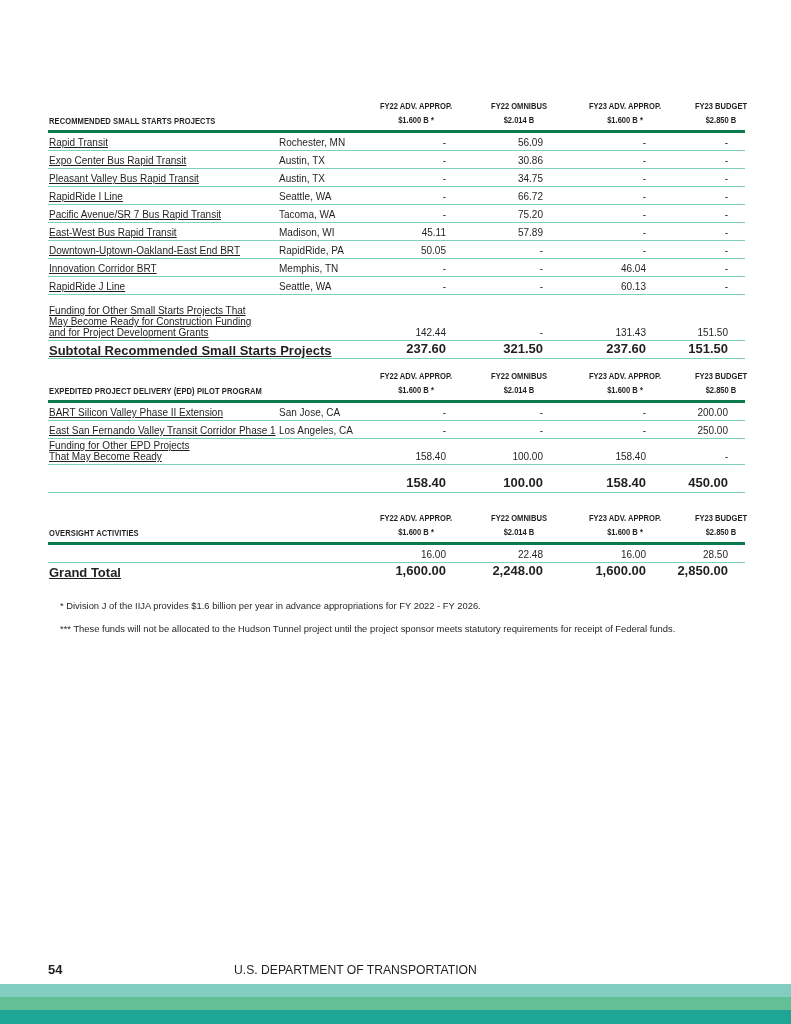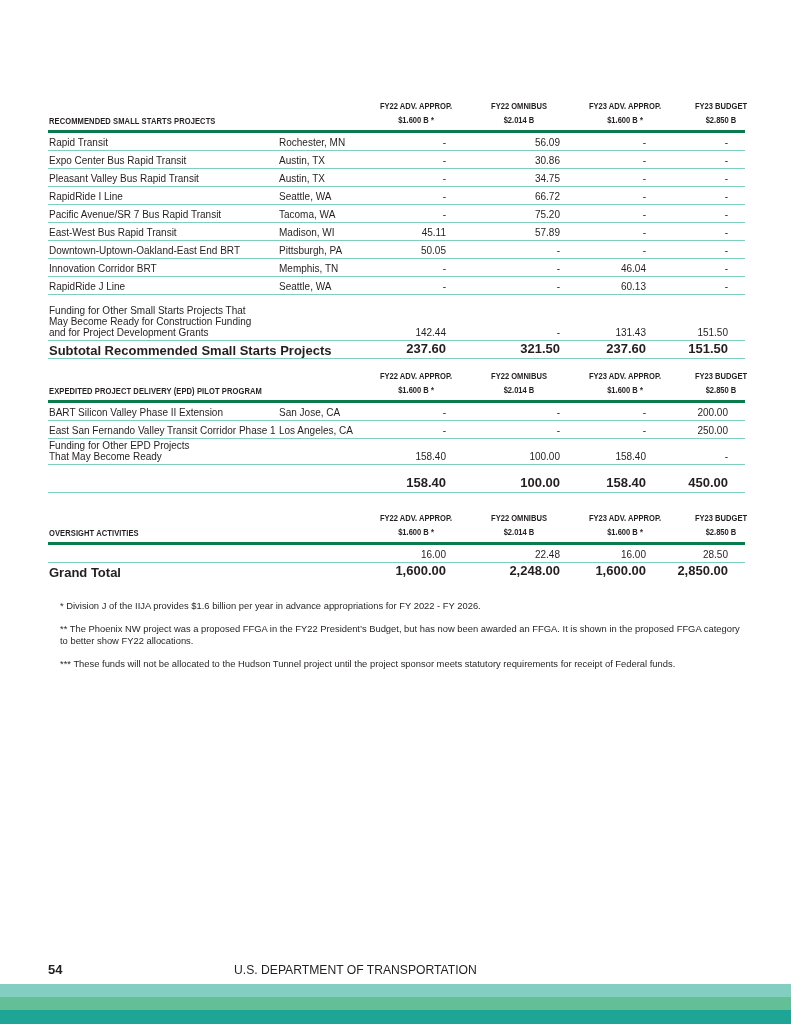--- a/index.html
+++ b/index.html
@@ -8,24 +8,24 @@
   .table-block { position:absolute; left:48px; width:697px; }
   .hdr { position:relative; height:34px; }
   .hdr .sec-title { position:absolute; left:1px; bottom:4px; font-family:"Liberation Sans", sans-serif;
         font-weight:bold; font-size:8.6px; transform:scaleX(0.88); transform-origin:left bottom; letter-spacing:0.1px; }
   .hdr .col { position:absolute; bottom:3px; text-align:center; font-weight:bold; font-size:8.6px; line-height:14px;
         width:100px; transform:scaleX(0.88); }
   .c1 { left:318px; } .c2 { left:421px; } .c3 { left:527px; } .c4 { left:623px; }
   .thick { height:3px; background:#0b7a4d; }
   .row { position:relative; border-bottom:1px solid #7fcfbf; font-size:10px; color:#231f20; }
   .row.single { height:17px; }
-  .row .name { position:absolute; left:1px; bottom:2px; line-height:11px; }
+  .row .name { position:absolute; left:1px; bottom:2px; line-height:11px;text-decoration:underline; }
   .row .loc { position:absolute; left:231px; bottom:2px; }
   .row .v { position:absolute; bottom:2px; text-align:right; width:80px; }
-  .v1 { left:318px; } .v2 { left:432px; } .v3 { left:518px; } .v4 { left:600px; }
+  .v1 { left:318px; } .v2 { left:415px; } .v3 { left:518px; } .v4 { left:600px; }
   .bold { font-weight:bold; font-size:13px; }
   .footnotes { position:absolute; left:48px; top:600px; width:700px; font-size:9.4px; line-height:12px; }
   .footnotes p { margin:0 0 11px 12px; }
   .page-num { position:absolute; left:48px; top:962px; font-weight:bold; font-size:13px;text-align:center; }
   .dept { position:absolute; left:234px; top:962px; font-size:13.5px; transform:scaleX(0.9); transform-origin:left top; color:#231f20; }
   .band1 { position:absolute; left:0; top:984px; width:791px; height:13px; background:#82cfc1; }
   .band2 { position:absolute; left:0; top:997px; width:791px; height:13px; background:#63bf96; }
   .band3 { position:absolute; left:0; top:1010px; width:791px; height:14px; background:#1fa596; }
 </style>
 </head>
@@ -96,21 +96,21 @@
       <div class="row single">
         <span class="name">East-West Bus Rapid Transit</span>
         <span class="loc">Madison, WI</span>
         <span class="v v1">45.11</span>
         <span class="v v2">57.89</span>
         <span class="v v3">-</span>
         <span class="v v4">-</span>
       </div>
       <div class="row single">
         <span class="name">Downtown-Uptown-Oakland-East End BRT</span>
-        <span class="loc">Pittsburgh, PA</span>
+        <span class="loc">RapidRide, PA</span>
         <span class="v v1">50.05</span>
         <span class="v v2">-</span>
         <span class="v v3">-</span>
         <span class="v v4">-</span>
       </div>
       <div class="row single">
         <span class="name">Innovation Corridor BRT</span>
         <span class="loc">Memphis, TN</span>
         <span class="v v1">-</span>
         <span class="v v2">-</span>
@@ -234,21 +234,20 @@
     <span class="name">Grand Total</span>
     <span class="v v1">1,600.00</span>
     <span class="v v2">2,248.00</span>
     <span class="v v3">1,600.00</span>
     <span class="v v4">2,850.00</span>
   </div>
 </div>
 
 <div class="footnotes">
   <p>* Division J of the IIJA provides $1.6 billion per year in advance appropriations for FY 2022 - FY 2026.</p>
-  <p>** The Phoenix NW project was a proposed FFGA in the FY22 President’s Budget, but has now been awarded an FFGA. It is shown in the proposed FFGA category to better show FY22 allocations.</p>
   <p>*** These funds will not be allocated to the Hudson Tunnel project until the project sponsor meets statutory requirements for receipt of Federal funds.</p>
 </div>
 
 <div class="page-num">54</div>
 <div class="dept">U.S. DEPARTMENT OF TRANSPORTATION</div>
 <div class="band1"></div>
 <div class="band2"></div>
 <div class="band3"></div>
 
 </body></html>

